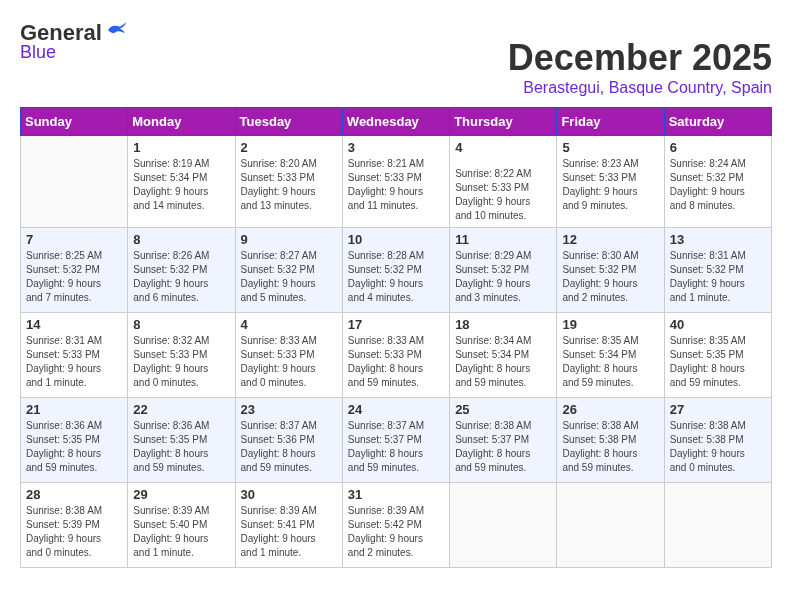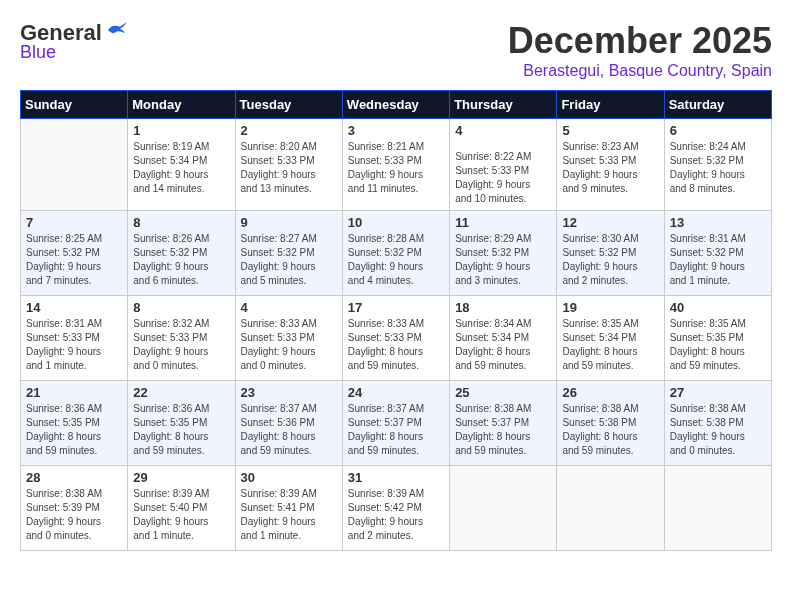--- a/index.html
+++ b/index.html
@@ -25,37 +25,38 @@
       width: 24px;
       height: 20px;
       margin-left: 2px;
     }
     .logo-top {
       display: flex;
       align-items: flex-start;
     }
     .title-block {
       text-align: right;
+      margin-top: 17px;
     }
     .month-title {
       font-size: 36px;
       font-weight: bold;
       color: #333;
     }
     .subtitle {
       font-size: 16px;
       color: #6d28d9;
     }
     .calendar {
       width: 100%;
       border-collapse: collapse;
       font-size: 11px;
     }
     .calendar thead tr th {
-      background-color: #0f172a;
+      background-color: #a21caf;
       color: #fff;
       padding: 6px 4px;
       text-align: left;
       font-size: 13px;
       font-weight: bold;
       border: 1px solid #1d4ed8;
     }
     .calendar tbody tr td {
       border: 1px solid #ccc;
       vertical-align: top;

